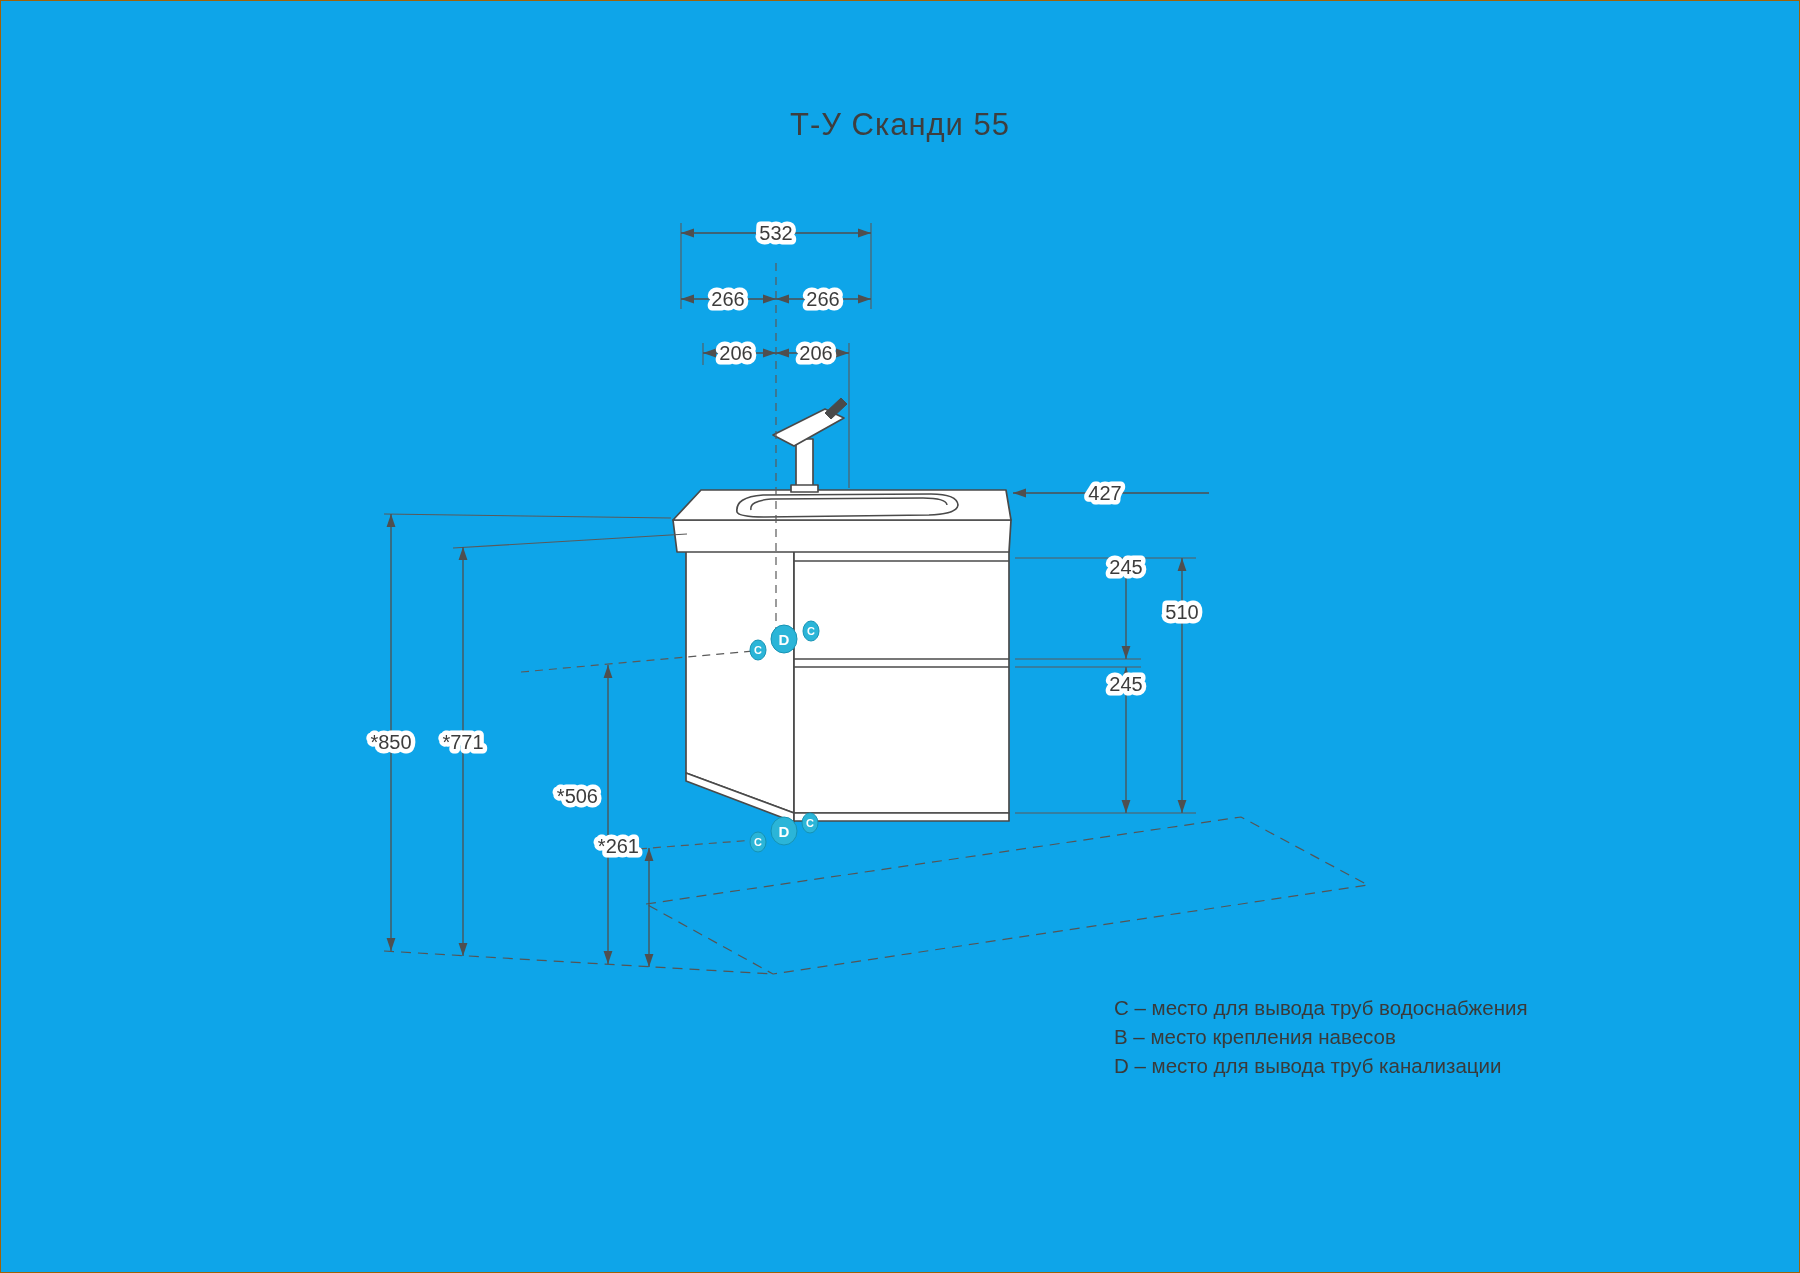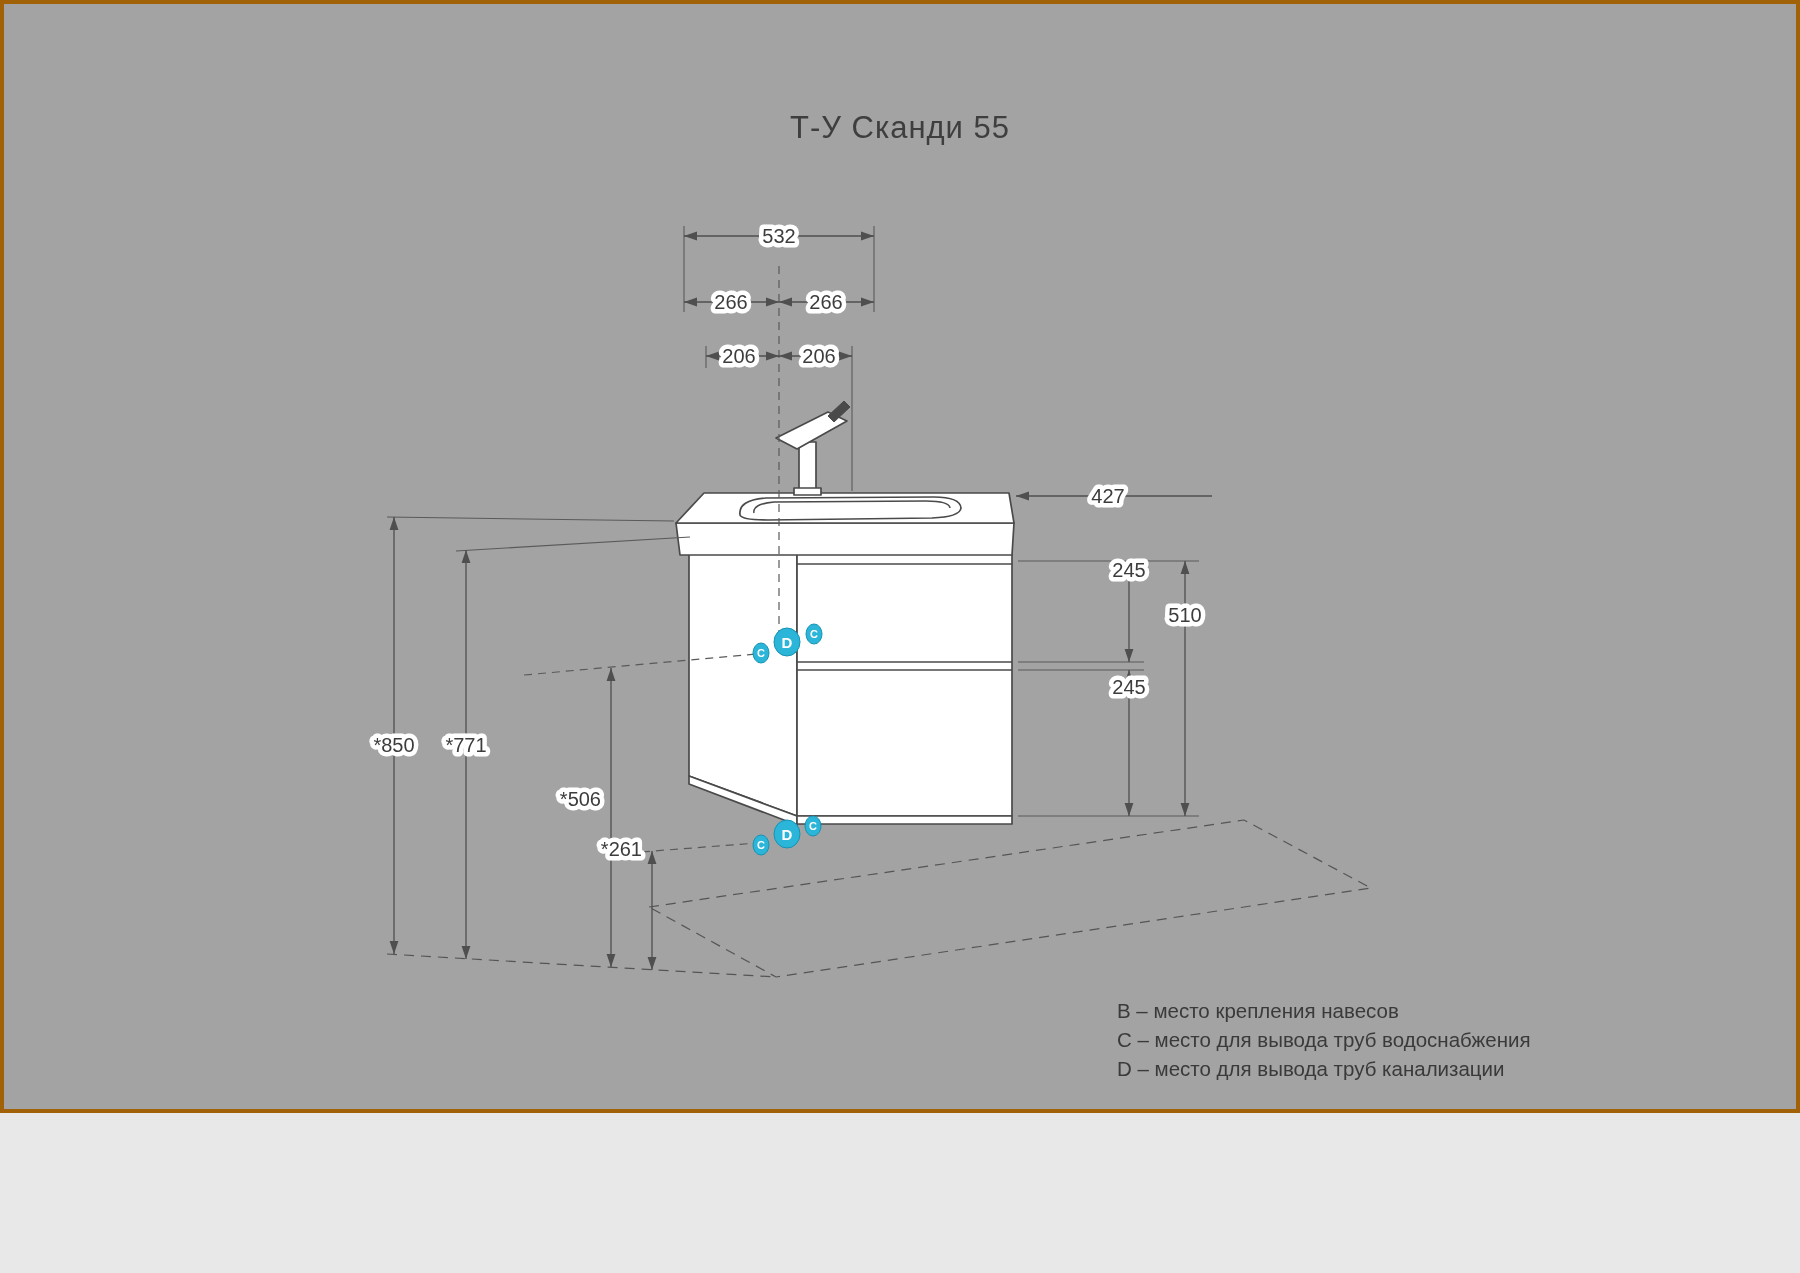--- a/index.html
+++ b/index.html
@@ -1,20 +1,20 @@
 <!DOCTYPE html>
 <html><head>
 <meta charset="utf-8">
 <style>
   html,body{margin:0;padding:0;background:#e8e8e8;}
   .page{
     position:relative;
-    width:1800px;height:1113px;
-    background:#a3a3a3;
-    border:4px solid #a16207;
+    width:1800px;height:1273px;
+    background:#0ea5e9;
+    border:1px solid #a16207;
     box-sizing:border-box;
     font-family:"Liberation Sans", sans-serif;
     overflow:hidden;
   }
   .title{
     position:absolute;top:106px;left:0;width:100%;
     text-align:center;
     font-size:31px;color:#3e3e3e;letter-spacing:1px;
   }
   .legend{
@@ -161,18 +161,18 @@
       <text class="markletter" x="757" y="845" font-size="11">C</text>
       <ellipse class="mark" cx="783" cy="830" rx="13" ry="14"></ellipse>
       <text class="markletter" x="783" y="836" font-size="15">D</text>
       <ellipse class="mark" cx="809" cy="822" rx="8" ry="10"></ellipse>
       <text class="markletter" x="809" y="826" font-size="11">C</text>
     </g>
 
   </svg>
 
   <div class="legend">
+    <div>C – место для вывода труб водоснабжения</div>
     <div>B – место крепления навесов</div>
-    <div>C – место для вывода труб водоснабжения</div>
     <div>D – место для вывода труб канализации</div>
   </div>
 
 </div>
 
 </body></html>

